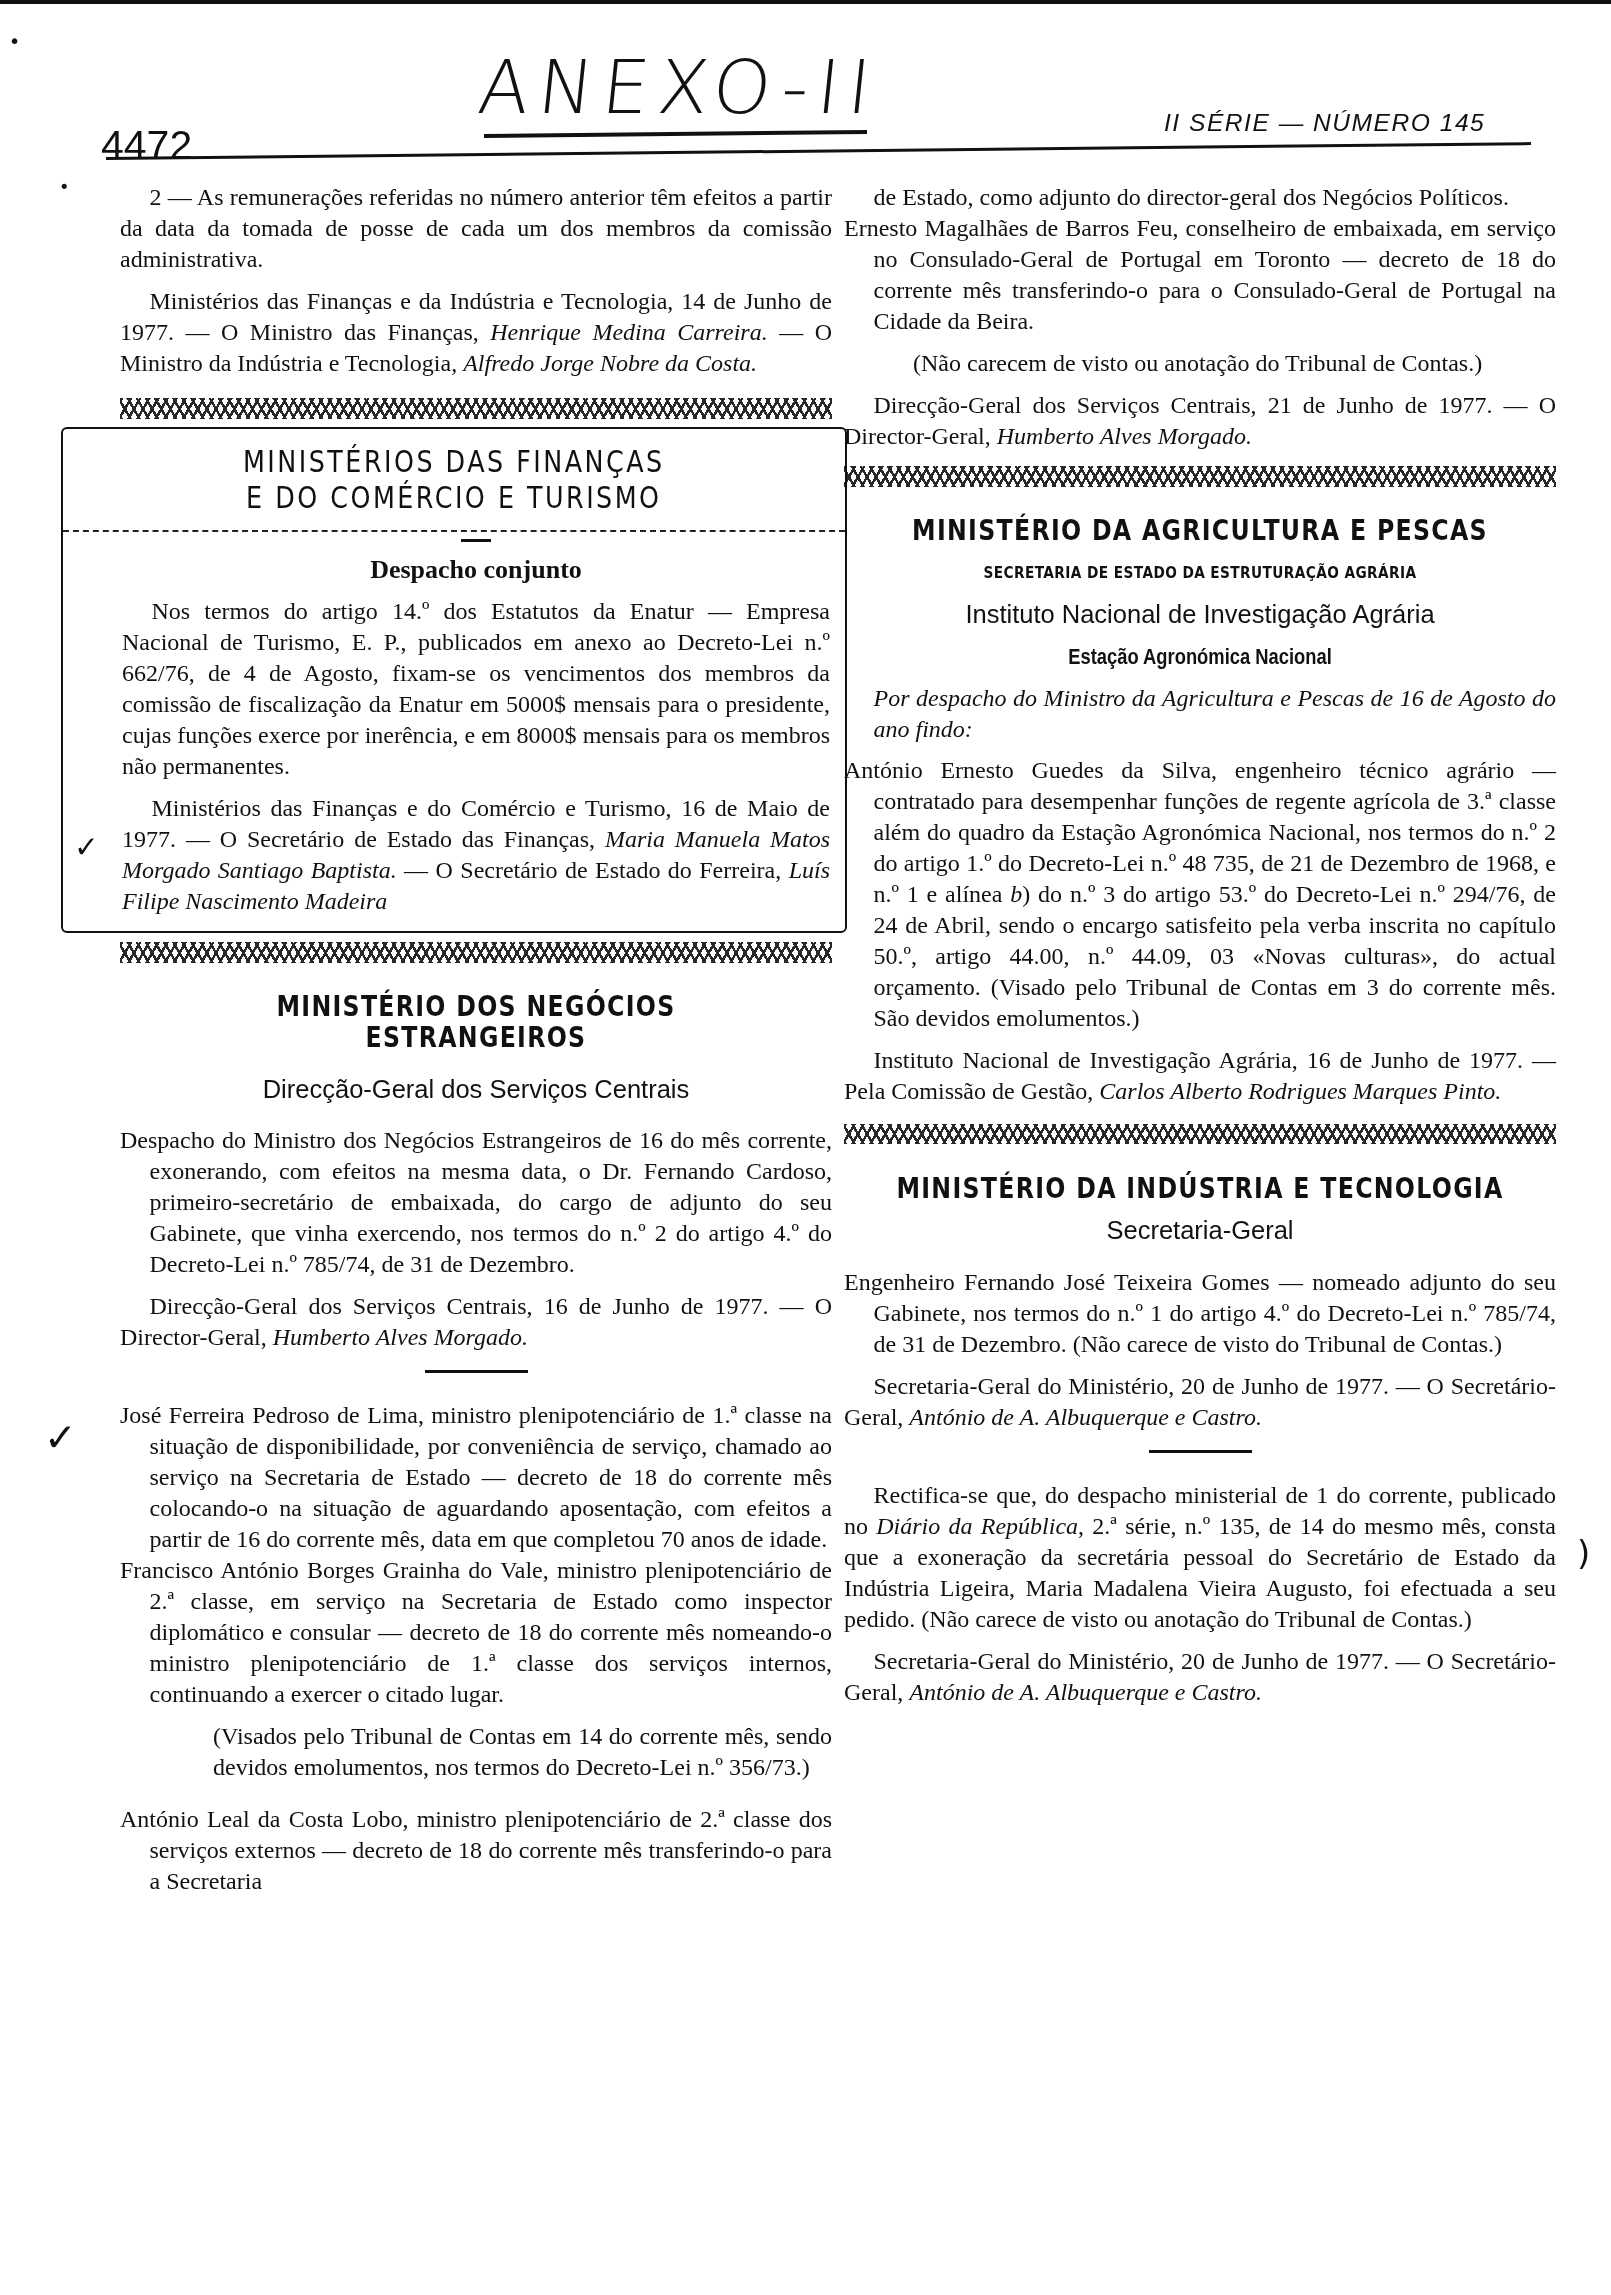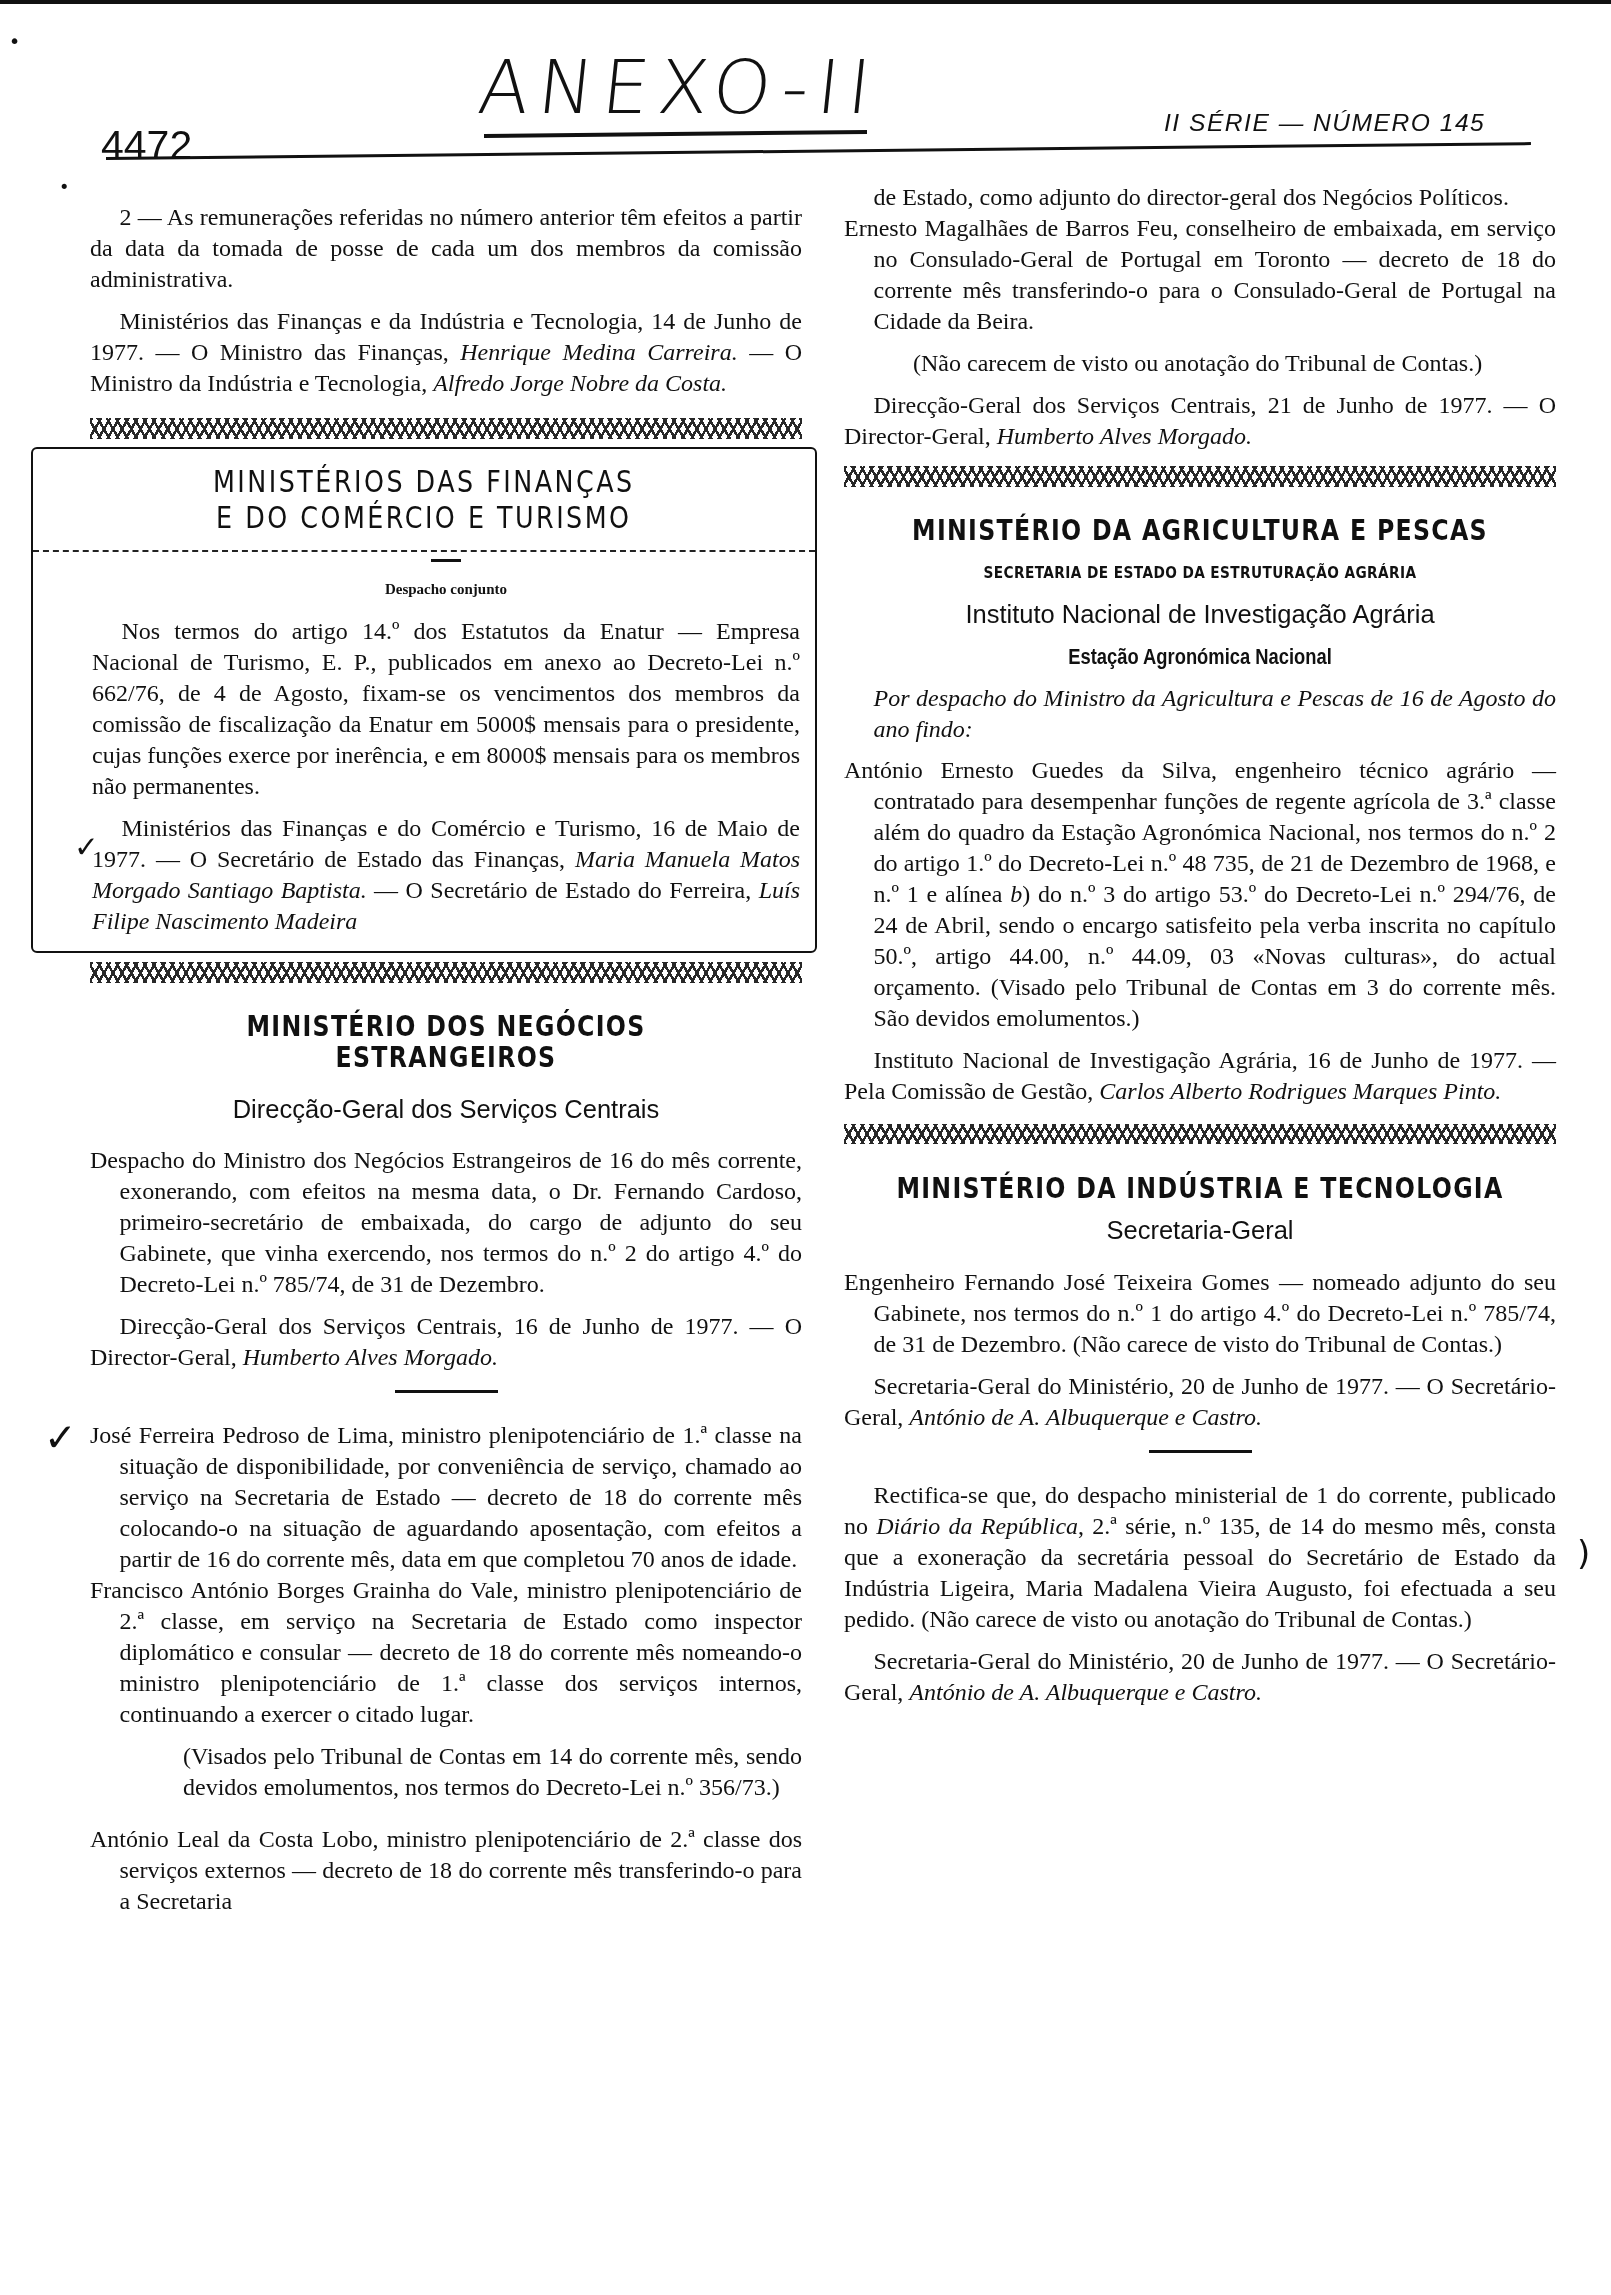--- a/index.html
+++ b/index.html
@@ -15,21 +15,21 @@
     position: absolute; left: 479px; top: 44px; font-family: "DejaVu Sans", sans-serif;
     font-size: 74px; letter-spacing: 8.8px; font-weight: 300; transform: skewX(-6deg); color: #111;
   }
   .handwritten-underline { position: absolute; left: 484px; top: 132px; width: 383px; height: 3.9px; background: #111; transform: rotate(-0.6deg); }
   .page-number { position: absolute; left: 101px; top: 122px; font-size: 41px; font-family: "Liberation Sans", sans-serif; }
   .series { position: absolute; left: 1164px; top: 109px; font-size: 24.6px; font-style: italic; font-family: "Liberation Sans", sans-serif; letter-spacing: 1.5px; }
   .header-rule { position: absolute; left: 106px; top: 157px; width: 1425px; height: 3.4px; background: #111; transform: rotate(-0.6deg); transform-origin: left; }
 
   
   .col { position: absolute; top: 182px; width: 712px; font-size: 24px; line-height: 31px; }
-  .col.left { left: 90px; margin-top: 20px; }
+  .col.left { left: 120px; }
   .col.right { left: 844px; }
   p { margin: 0; text-align: justify; }
   .indent { text-indent: 29.5px; }
   .hang { padding-left: 29.5px; text-indent: -29.5px; }
   .note { padding-left: 93px; text-indent: 0; }
   .gap-s { height: 10.8px; }
   .gap-m { height: 20.6px; }
   em { font-style: italic; }
 
   .ornament {
@@ -41,21 +41,21 @@
   }
   .short-rule { width: 103px; height: 2.9px; background: #111; margin: 16.7px auto; }
 
   .ministry {
     font-family: "DejaVu Sans", sans-serif; font-weight: bold; text-align: center;
     font-size: 27.5px; letter-spacing: 1.5px; transform: scaleX(0.86);
   }
   .sub-bold { font-family: "DejaVu Sans", sans-serif; font-weight: bold; text-align: center; font-size: 16.7px; transform: scaleX(0.82); letter-spacing: 0.5px; }
   .section { font-family: "Liberation Sans", sans-serif; text-align: center; font-size: 25.5px; }
   .section-bold { font-family: "Liberation Sans", sans-serif; text-align: center; font-size: 21.6px; font-weight: bold; transform: scaleX(0.85); }
-  .sub-title { text-align: center; font-weight: bold; font-size: 15px; }
+  .sub-title { text-align: center; font-weight: bold; font-size: 26px; }
 
   .box {
     position: relative; border: 2.9px solid #111; border-radius: 6px; margin: 0 -14.7px 0 -59px;
     padding: 0 14.7px 14.7px 59px;
   }
   .box-head { border-bottom: 2.5px dashed #222; padding: 14.7px 0 14.7px 0; margin: 0 -14.7px 0 -59px; }
   .box-head .ministry { font-size: 29.5px; line-height: 36px; font-weight: normal; letter-spacing: 2.9px; }
 
   .margin-mark { position: absolute; font-family: "DejaVu Sans", sans-serif; color: #111; }
 </style>

